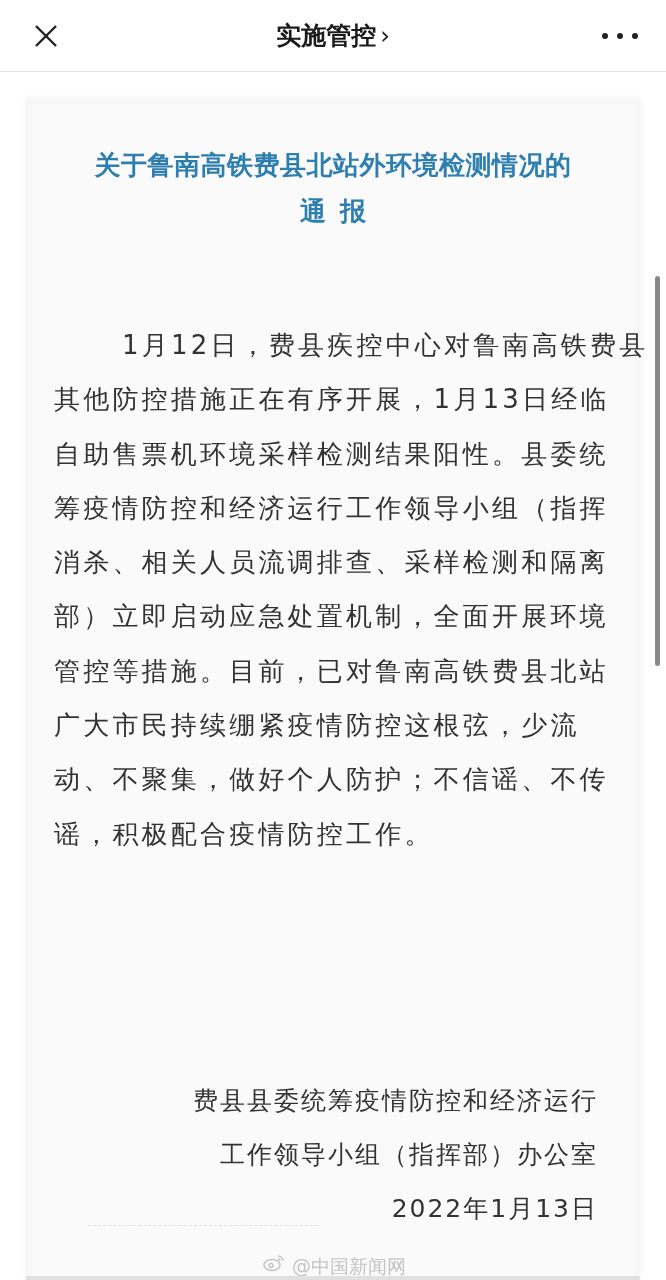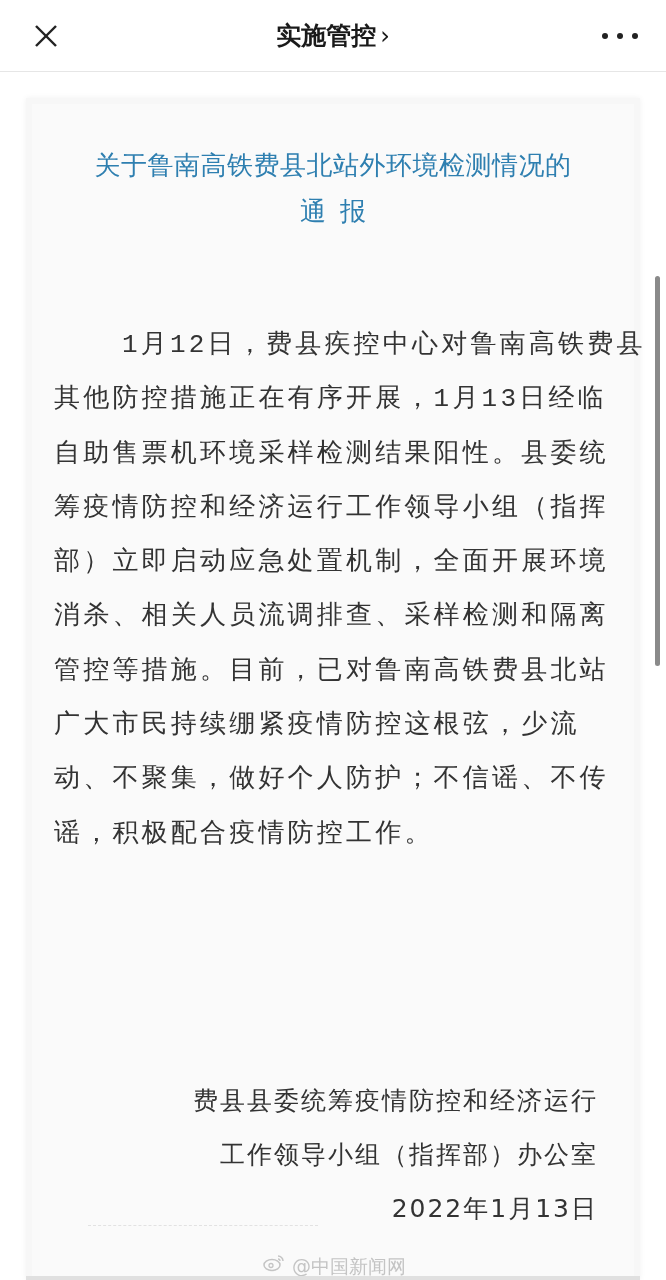--- a/index.html
+++ b/index.html
@@ -30,31 +30,31 @@
     position:absolute; left:26px; top:98px; width:614px; height:1182px;
     background:#f7f7f7;
     box-shadow: 0 0 6px rgba(0,0,0,0.06);
   }
   .card-inner {
     position:absolute; left:6px; right:6px; top:6px; bottom:0;
     background:#fafafa;
   }
   .doc-title {
     position:absolute; left:0; right:0; top:44px; text-align:center;
-    color:#2e7fb0; font-weight:normal; font-size:26px; line-height:46px;
+    color:#2e7fb0; font-weight:bold; font-size:26px; line-height:46px;
     letter-spacing:0.5px;
   }
   .doc-title .l2 { letter-spacing:14px; padding-left:14px; }
 
   .body-text {
     position:absolute; left:54px; width:544px; top:318px;
     font-size:26px; line-height:54.3px; color:#333;
     letter-spacing:3.2px; text-align:justify;
   }
-  .body-text .line { display:block; white-space:nowrap; height:54.3px;font-family:Liberation Mono, monospace; }
+  .body-text .line { display:block; white-space:nowrap; height:54.3px; }
   .body-text .indent { padding-left:68px; }
 
   .sign {
     position:absolute; right:68px; top:1074px; text-align:right;
     font-size:25px; line-height:54px; color:#333; letter-spacing:2px;
   }
   .sign .line { display:block; white-space:nowrap; }
 
   .dashed {
     position:absolute; left:88px; top:1225px; width:230px;
@@ -99,22 +99,22 @@
 <div class="doc-title" style="left:26px; right:26px; top:142px;">
   <div>关于鲁南高铁费县北站外环境检测情况的</div>
   <div class="l2">通报</div>
 </div>
 
 <div class="body-text">
   <span class="line indent">1月12日，费县疾控中心对鲁南高铁费县</span>
   <span class="line">其他防控措施正在有序开展，1月13日经临</span>
   <span class="line">自助售票机环境采样检测结果阳性。县委统</span>
   <span class="line">筹疫情防控和经济运行工作领导小组（指挥</span>
+  <span class="line">消杀、相关人员流调排查、采样检测和隔离</span>
   <span class="line">部）立即启动应急处置机制，全面开展环境</span>
-  <span class="line">消杀、相关人员流调排查、采样检测和隔离</span>
   <span class="line">管控等措施。目前，已对鲁南高铁费县北站</span>
   <span class="line">广大市民持续绷紧疫情防控这根弦，少流</span>
   <span class="line">动、不聚集，做好个人防护；不信谣、不传</span>
   <span class="line">谣，积极配合疫情防控工作。</span>
 </div>
 
 <div class="sign">
   <span class="line">费县县委统筹疫情防控和经济运行</span>
   <span class="line">工作领导小组（指挥部）办公室</span>
   <span class="line">2022年1月13日</span>

